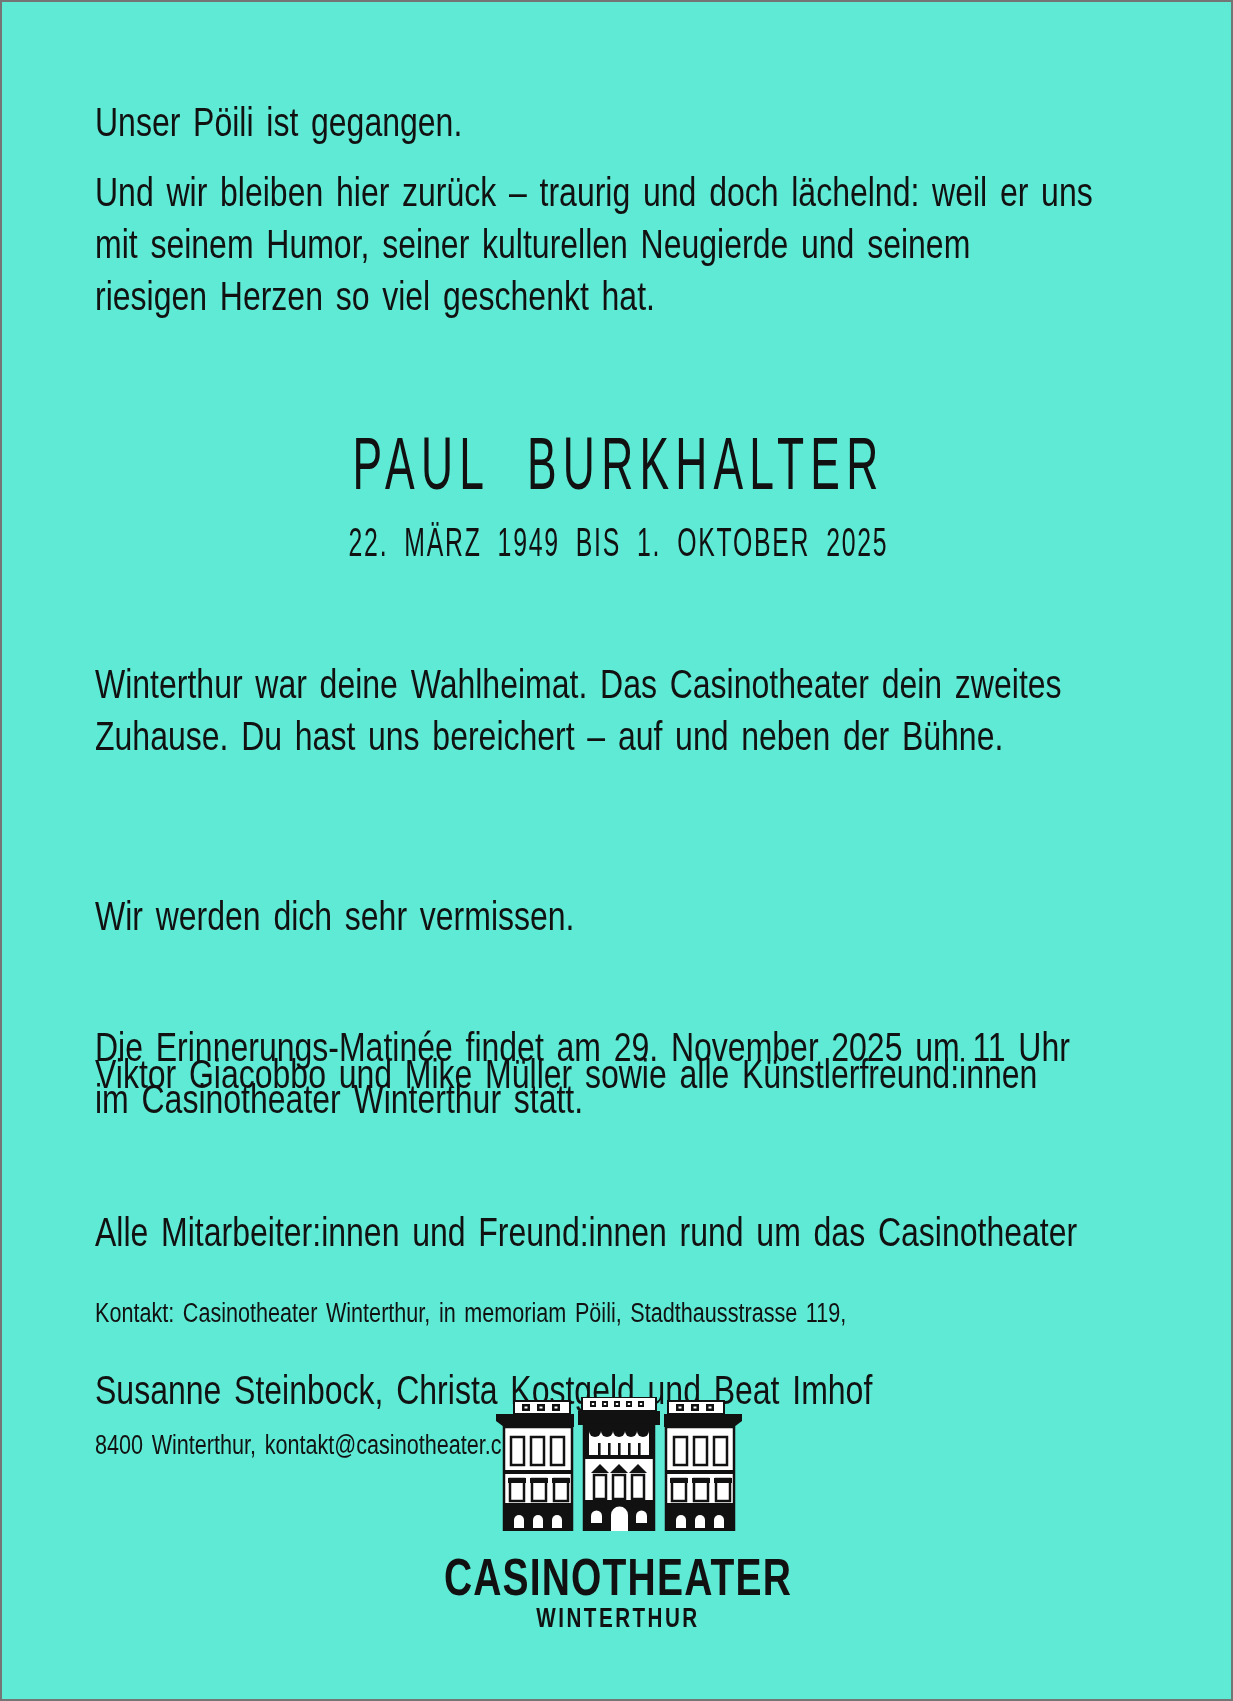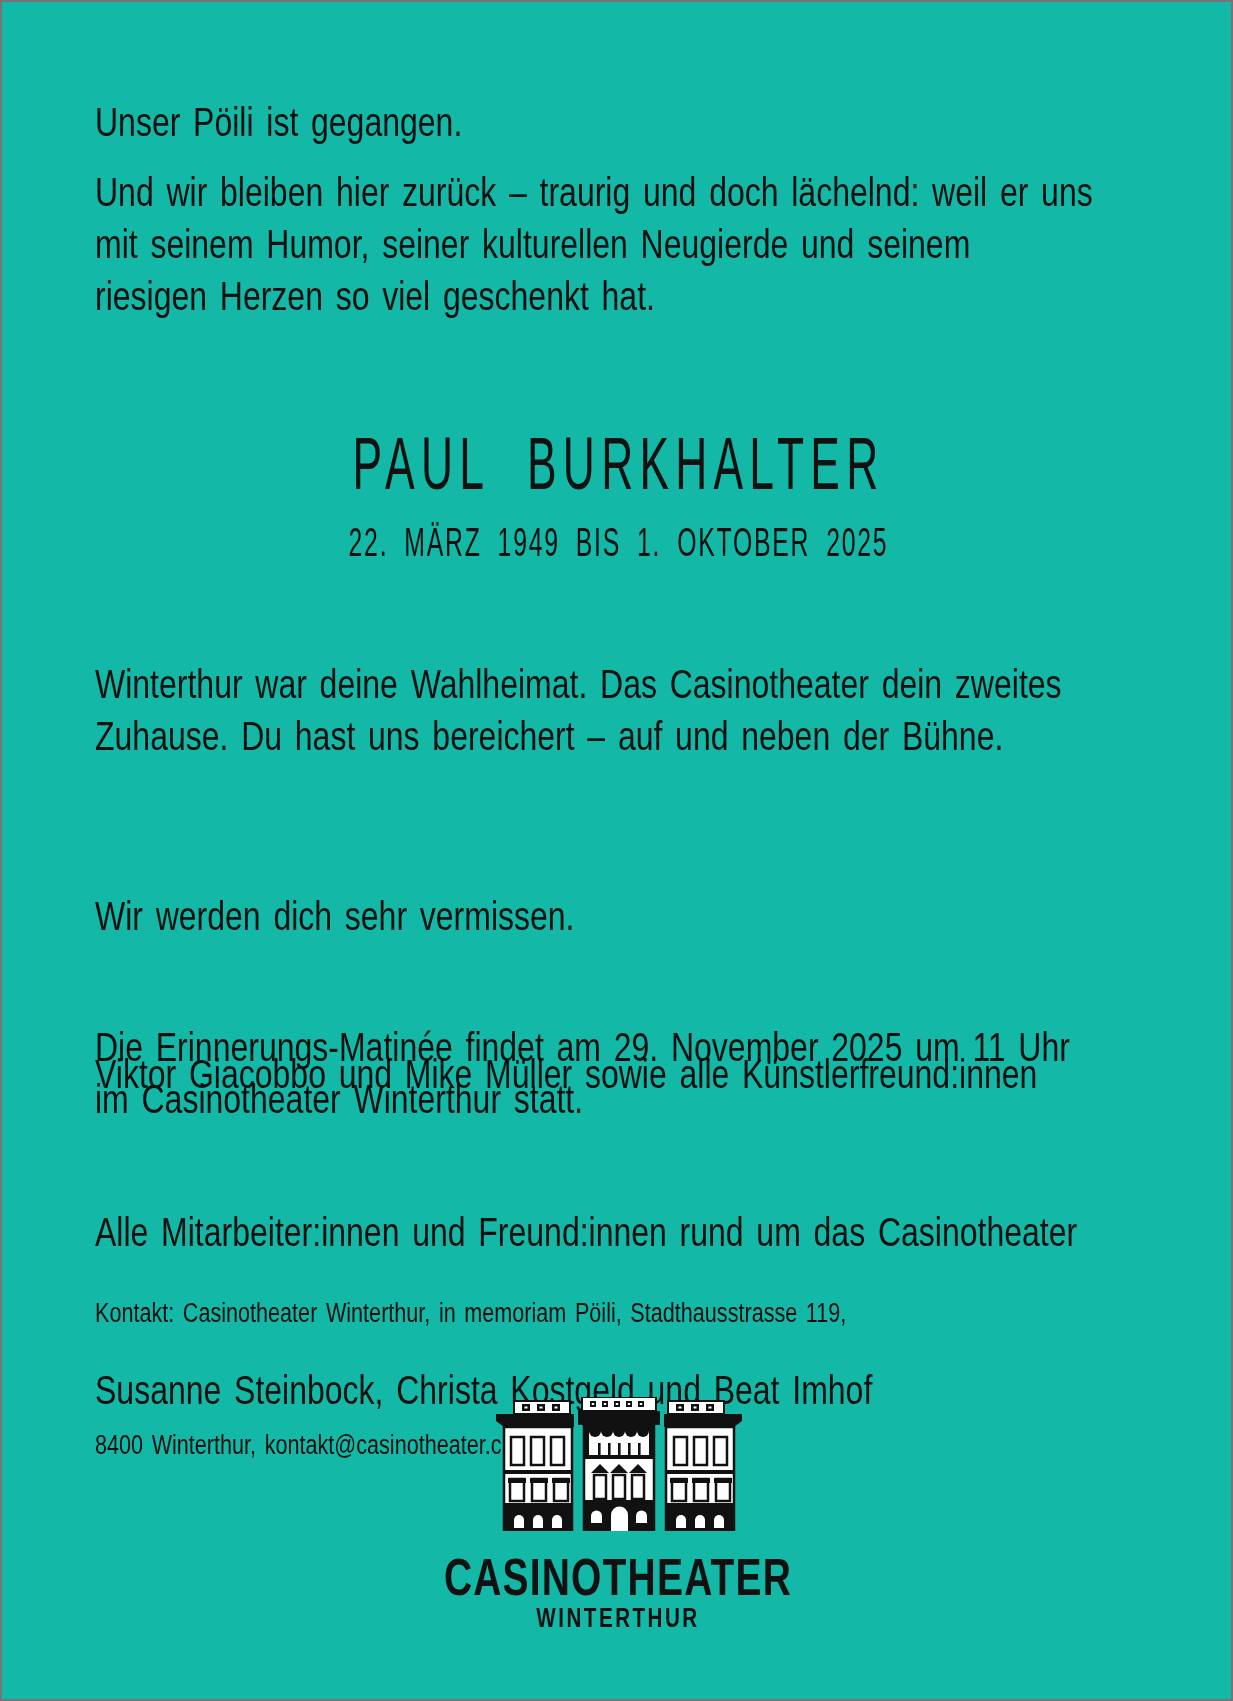--- a/index.html
+++ b/index.html
@@ -1,20 +1,20 @@
 <!DOCTYPE html>
 <html><head>
 <meta charset="utf-8">
 <style>
   html,body { margin:0; padding:0; background:#e8e8e8; }
   .sheet {
     position:relative;
     width:1233px; height:1701px;
     margin:0 auto;
-    background:#14b8a6;
+    background:#5eead4;
     border:2px solid #757575;
     box-sizing:border-box;
     overflow:hidden;
     font-family:"Liberation Sans","DejaVu Sans",sans-serif;
     color:#111111;
   }
   .txt { position:absolute; white-space:pre-wrap; }
 
   
   .body40 {

